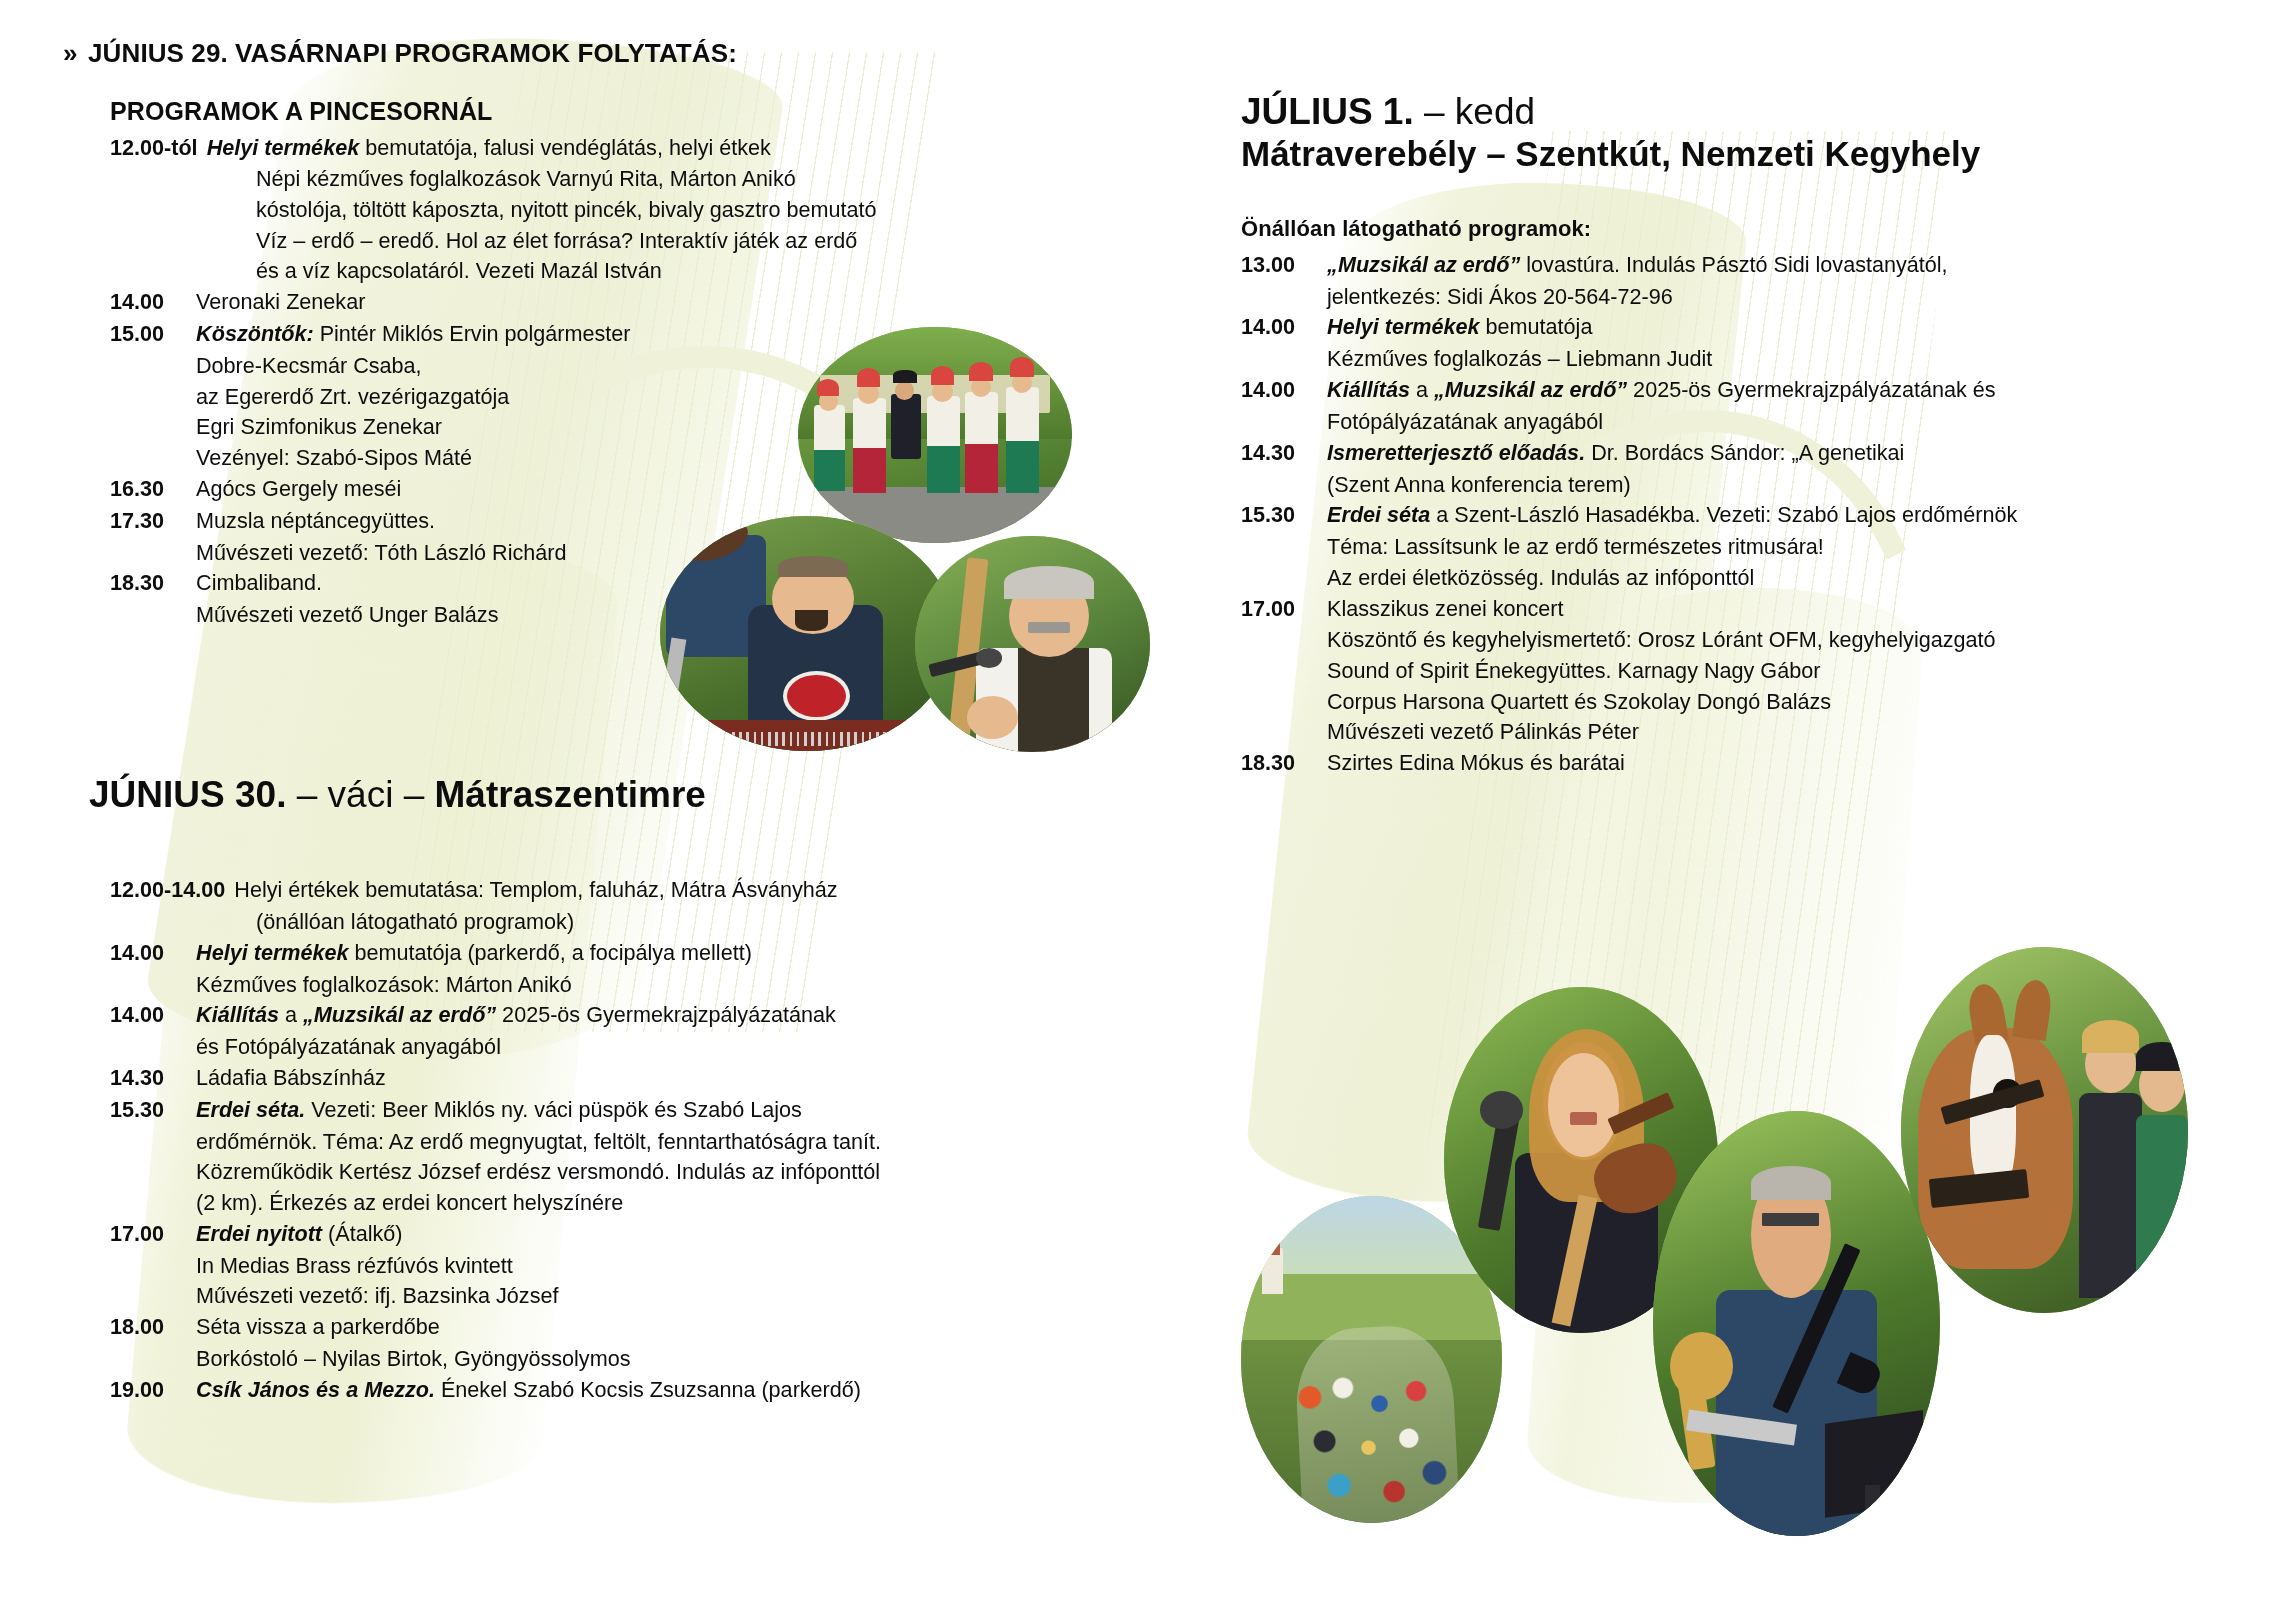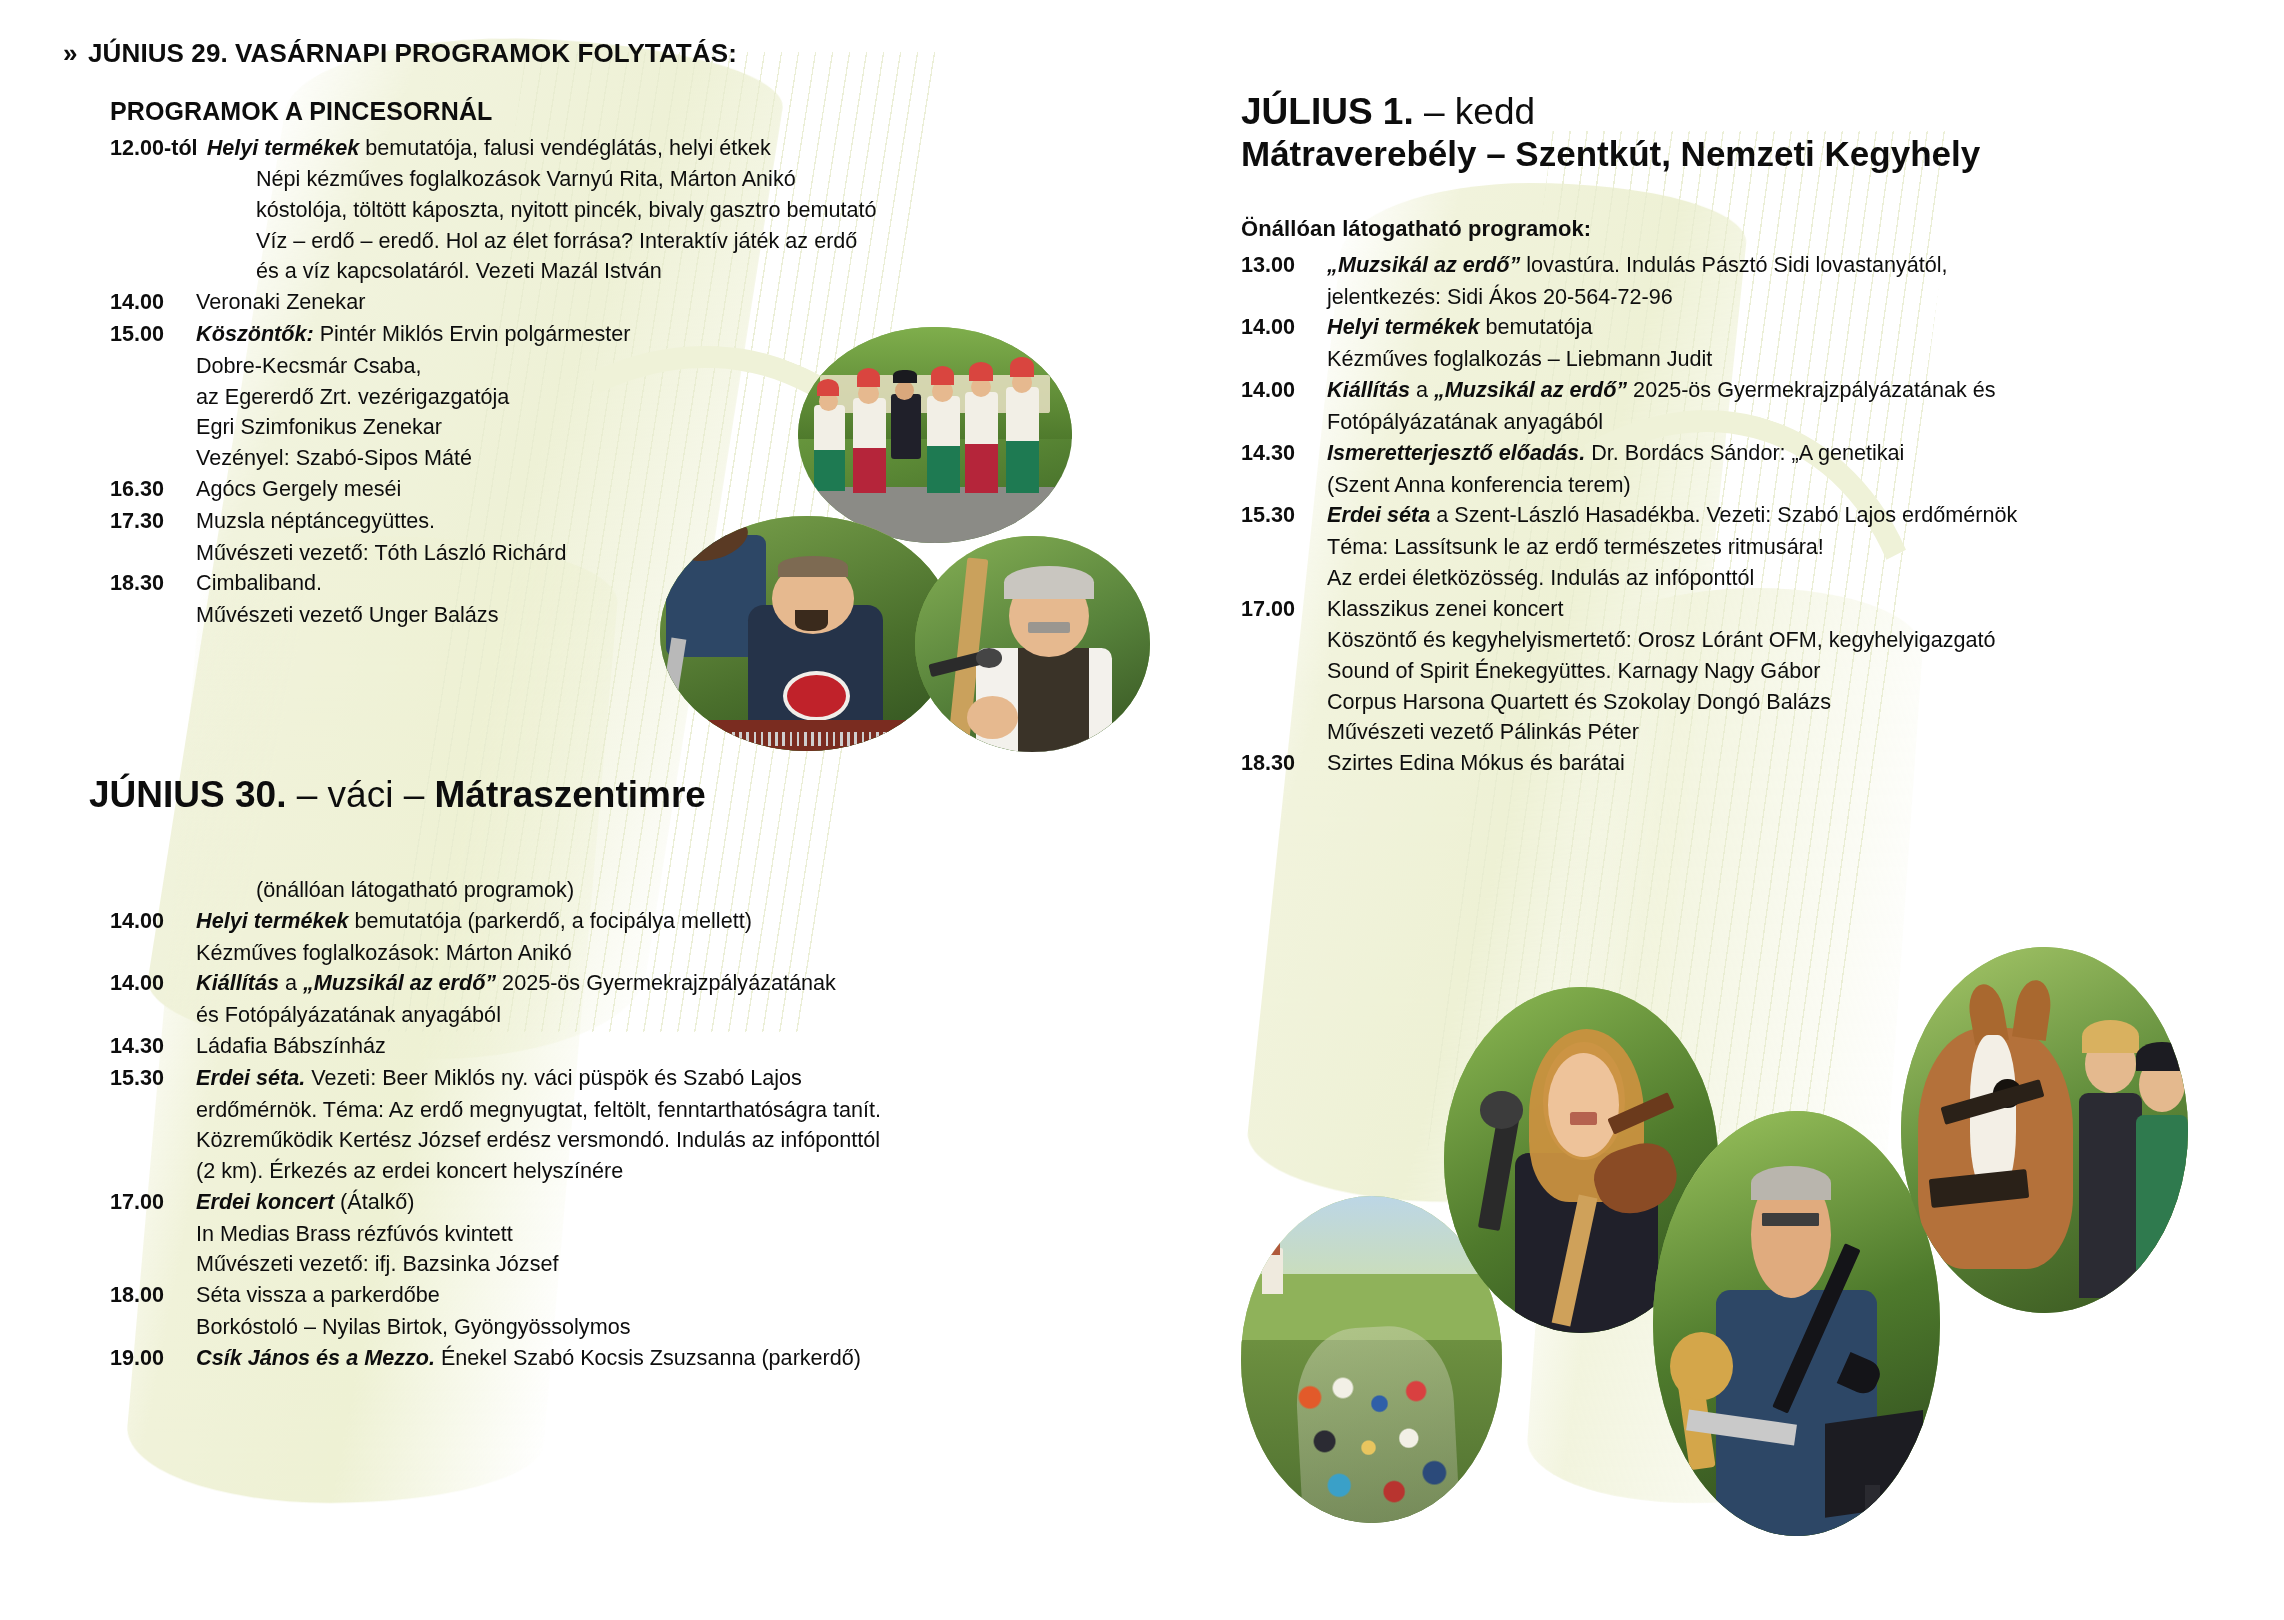--- a/index.html
+++ b/index.html
@@ -238,20 +238,24 @@
 
     <div style="position:absolute;left:26px;top:774px;width:1045px;">
       <div class="day-title">
         <span class="strong">JÚNIUS 30.</span><span class="light"> – </span><span class="light">váci</span><span class="light"> – </span><span class="strong">Mátraszentimre</span>
       </div>
     </div>
 
     <div style="position:absolute;left:47px;top:875px;width:1045px;">
       <ul class="prog-list">
 
+        <li class="prog-row">
+          <span class="prog-time">12.00-14.00</span>
+          <span class="prog-body">Helyi értékek bemutatása: Templom, faluház, Mátra Ásványház</span>
+        </li>
         <div class="cont-line indent-wide">(önállóan látogatható programok)</div>
 
         <li class="prog-row">
           <span class="prog-time w-narrow">14.00</span>
           <span class="prog-body"><span class="b">Helyi termékek</span><span> bemutatója (parkerdő, a focipálya mellett)</span></span>
         </li>
         <div class="cont-line indent">Kézműves foglalkozások: Márton Anikó</div>
 
         <li class="prog-row">
           <span class="prog-time w-narrow">14.00</span>
@@ -267,21 +271,21 @@
         <li class="prog-row">
           <span class="prog-time w-narrow">15.30</span>
           <span class="prog-body"><span class="b">Erdei séta.</span><span> Vezeti: Beer Miklós ny. váci püspök és Szabó Lajos</span></span>
         </li>
         <div class="cont-line indent">erdőmérnök. Téma: Az erdő megnyugtat, feltölt, fenntarthatóságra tanít.</div>
         <div class="cont-line indent">Közreműködik Kertész József erdész versmondó. Indulás az infóponttól</div>
         <div class="cont-line indent">(2 km). Érkezés az erdei koncert helyszínére</div>
 
         <li class="prog-row">
           <span class="prog-time w-narrow">17.00</span>
-          <span class="prog-body"><span class="b">Erdei koncert</span><span> (Átalkő)</span></span>
+          <span class="prog-body"><span class="b">Erdei nyitott</span><span> (Átalkő)</span></span>
         </li>
         <div class="cont-line indent"><span class="b">In Medias Brass</span><span> rézfúvós kvintett</span></div>
         <div class="cont-line indent">Művészeti vezető: ifj. Bazsinka József</div>
 
         <li class="prog-row">
           <span class="prog-time w-narrow">18.00</span>
           <span class="prog-body">Séta vissza a parkerdőbe</span>
         </li>
         <div class="cont-line indent">Borkóstoló – Nyilas Birtok, Gyöngyössolymos</div>
 

